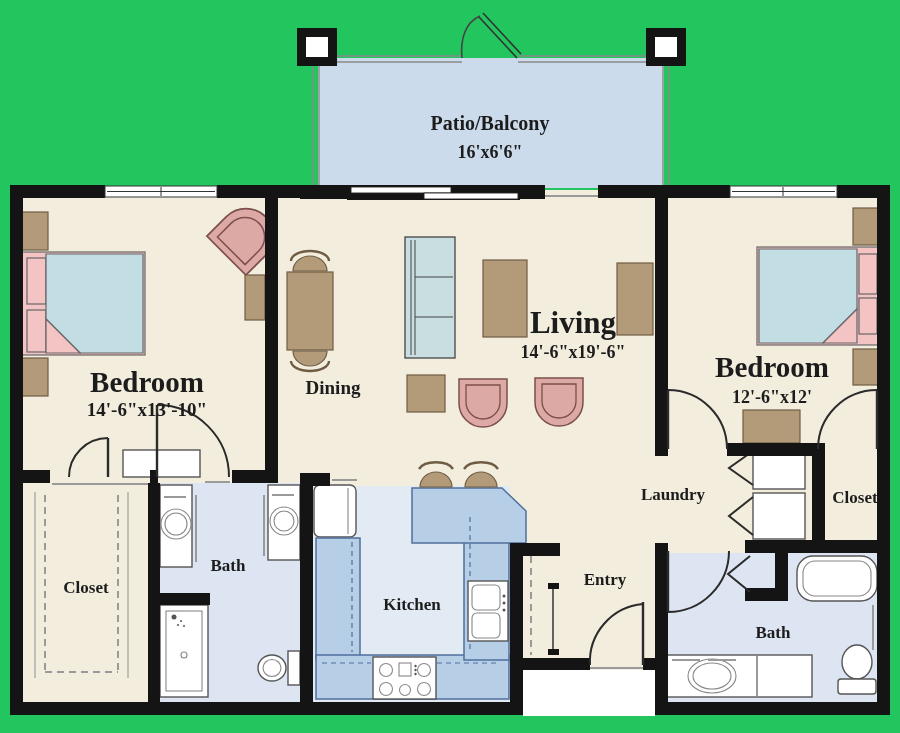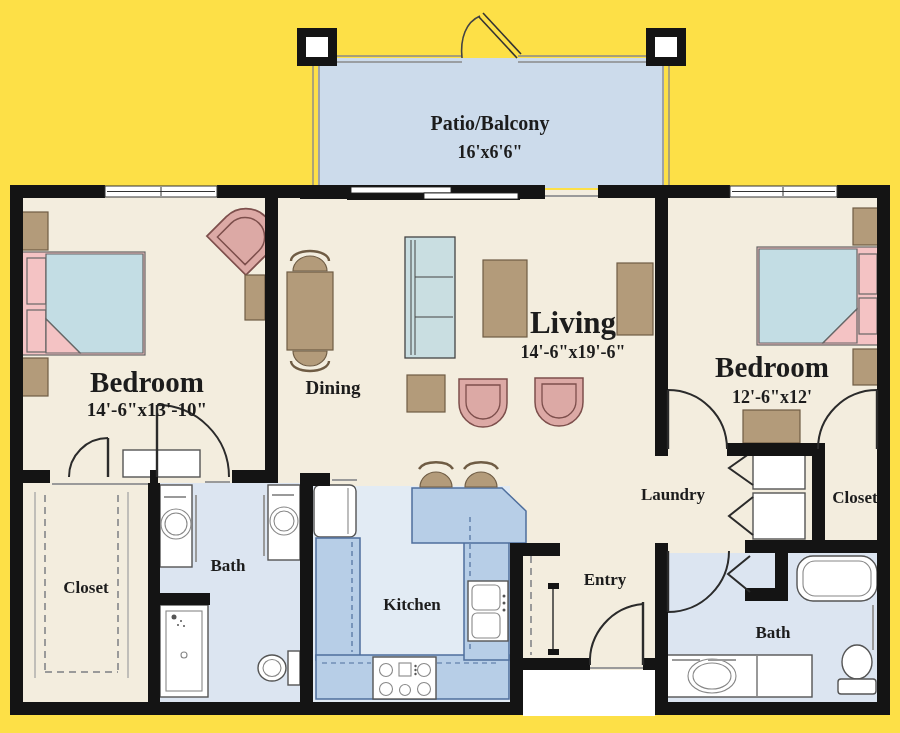--- a/index.html
+++ b/index.html
@@ -1,16 +1,16 @@
 <!DOCTYPE html>
 <html><head>
 <meta charset="utf-8">
 <style>
   html,body{margin:0;padding:0;background:#ffffff;}
-  .stage{position:relative;width:900px;height:733px;background:#fde047;overflow:hidden;
+  .stage{position:relative;width:900px;height:733px;background:#22c55e;overflow:hidden;
          font-family:"Liberation Serif", serif;}
   svg{display:block}
   .w{fill:#141414;}
   .floor{fill:#f3edde;}
   .patiofloor{fill:#ccdbeb;}
   .wet{fill:#dce5f1;}
   .kfloor{fill:#e2ebf4;}
   .brown{fill:#b39b7a;stroke:#6f5c44;stroke-width:1.2;}
   .pinkc{fill:#dca9a5;stroke:#7d4f4c;stroke-width:1.5;}
   .bedpink{fill:#f4c3c4;stroke:#666;stroke-width:1.2;}

